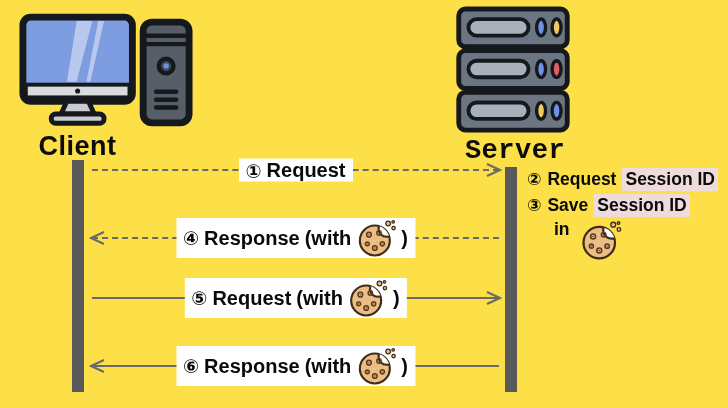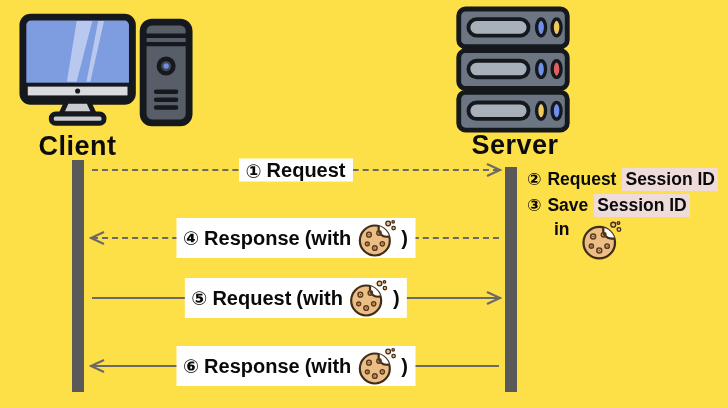--- a/index.html
+++ b/index.html
@@ -104,21 +104,21 @@
     </g>
     <g transform="translate(0,86)">
       <rect x="8" y="3" width="112" height="39" rx="7" fill="#6c7682" stroke="#15181c" stroke-width="5"></rect>
       <rect x="18" y="13.5" width="62" height="17" rx="8.5" fill="#a8b0ba" stroke="#15181c" stroke-width="4"></rect>
       <ellipse cx="93" cy="22" rx="4.6" ry="8.6" fill="#efc95c" stroke="#15181c" stroke-width="3.5"></ellipse>
       <ellipse cx="109" cy="22" rx="4.6" ry="8.6" fill="#6f8fe8" stroke="#15181c" stroke-width="3.5"></ellipse>
     </g>
   </svg>
 
   <div class="actor-label" style="left:25px;top:131px;width:105px;">Client</div>
-  <div class="actor-label" style="left:455px;top:130px;width:120px;">Server</div>
+  <div class="actor-label" style="left:455px;top:136px;width:120px;font-family:Liberation Mono, monospace;">Server</div>
 
   <div class="lifeline" style="left:72px;top:160px;height:232px;"></div>
   <div class="lifeline" style="left:505px;top:167px;height:225px;"></div>
 
   <div class="msg dashed" style="top:169px;">
     <svg class="arrow-head right" viewBox="0 0 18 16">
       <path d="M3 2 L16 8 L3 14" fill="none" stroke="#6a6a6a" stroke-width="2.2"></path>
     </svg>
     <span class="msg-label">
       <span class="num">①</span>

